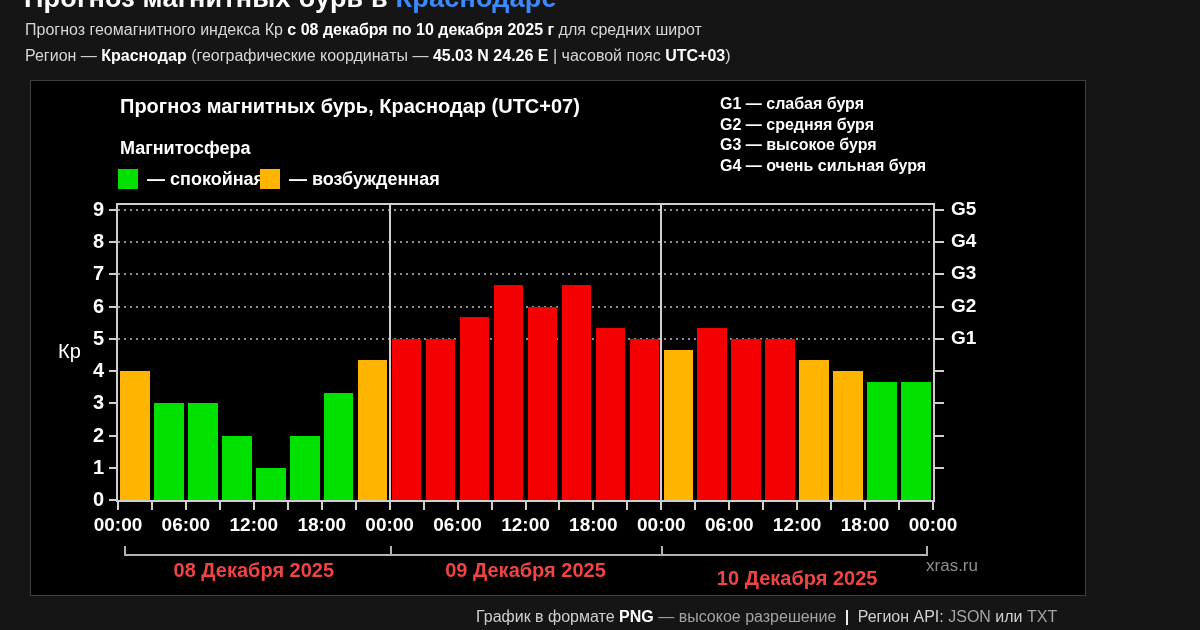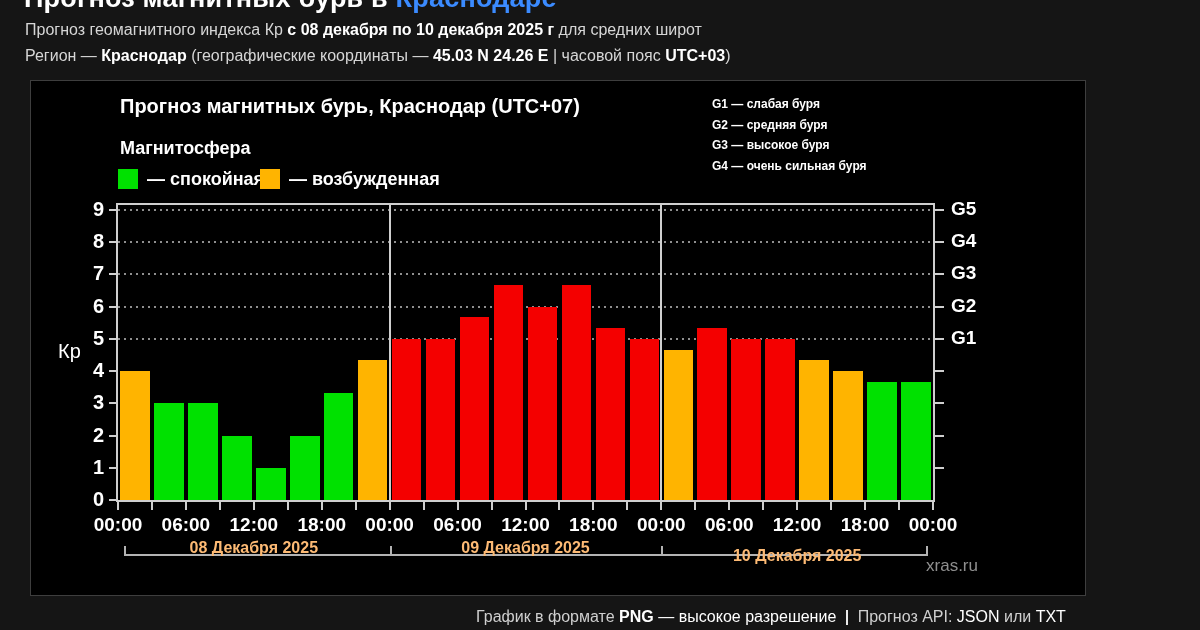--- a/index.html
+++ b/index.html
@@ -30,42 +30,42 @@
   .mag-label{
     position:absolute;left:120px;top:138px;font-size:18px;font-weight:bold;color:#ffffff;white-space:nowrap;
   }
   .legend-item{position:absolute;top:168px;display:flex;align-items:center;gap:9px;height:22px;}
   .legend-item .label{font-size:18px;font-weight:bold;color:#ffffff;white-space:nowrap;}
   .legend-chip{width:20px;height:20px;background:#888;}
   .legend-quiet{left:118px;}
   .legend-excited{left:260px;}
   .legend-storm{left:430px;}
   .g-legend{position:absolute;left:712px;top:94px;}
-  .g-legend div{font-size:12px;font-weight:bold;color:#ffffff;line-height:20.6px;white-space:nowrap;}
+  .g-legend div{font-size:16px;font-weight:bold;color:#ffffff;line-height:20.6px;white-space:nowrap;margin-left:8px;}
   
   .plot-box{
     position:absolute;left:116px;top:203px;width:819px;height:299px;
     border:2px solid #cfcfcf;box-sizing:border-box;z-index:5;pointer-events:none;
   }
   .gridline{position:absolute;height:2px;z-index:1;
     background-image:repeating-linear-gradient(90deg,#8f8f8f 0 2px,transparent 2px 6px);}
   .kp-bar{position:absolute;z-index:3;}
   .day-separator{position:absolute;width:2px;background:#cfcfcf;z-index:4;}
   .tick{position:absolute;background:#cfcfcf;z-index:6;}
   .ytick-label{position:absolute;width:26px;text-align:right;font-size:20px;font-weight:bold;color:#ffffff;z-index:6;}
   .gtick-label{position:absolute;font-size:19px;font-weight:bold;color:#ffffff;z-index:6;}
   .xtick-label{position:absolute;width:72px;text-align:center;font-size:19px;font-weight:bold;color:#ffffff;}
   .y-axis-title{position:absolute;left:58px;top:340px;font-size:20px;font-weight:normal;color:#ffffff;}
   .bracket{position:absolute;background:#b3b3b3;}
-  .date-label{position:absolute;width:200px;text-align:center;font-size:16px;font-weight:bold;color:#fdba74;top:539px;white-space:nowrap;}
+  .date-label{position:absolute;width:200px;text-align:center;font-size:20px;font-weight:bold;color:#ef4444;top:559px;white-space:nowrap;}
   .watermark{position:absolute;left:900px;top:556px;width:78px;text-align:right;font-size:17px;color:#8f8f8f;}
   
   .footer{position:absolute;left:476px;top:608px;font-size:16px;color:#cfcfcf;white-space:nowrap;}
   .footer b{color:#ffffff;}
-  .footer .link{color:#ffffff;cursor:pointer;}
+  .footer .link{color:#a3a3a3;cursor:pointer;}
   .footer .divider{color:#eaeaea;font-weight:bold;padding:0 4px;}
 </style>
 </head>
 <body>
 
 <div class="page">
 
   <div class="clipped-title">
     <span>Прогноз магнитных бурь в </span><span class="city">Краснодаре</span>
   </div>
@@ -223,19 +223,19 @@
 
   <div class="plot-box"></div>
 
   <div class="watermark">xras.ru</div>
 
   <div class="footer">
     <span>График в формате</span>
     <b>PNG</b>
     <span class="link">— высокое разрешение</span>
     <span class="divider">|</span>
-    <span>Прогноз API:</span>
+    <span>Регион API:</span>
     <span class="link">JSON</span>
     <span>или</span>
     <span class="link">TXT</span>
   </div>
 
 </div>
 
 </body></html>

